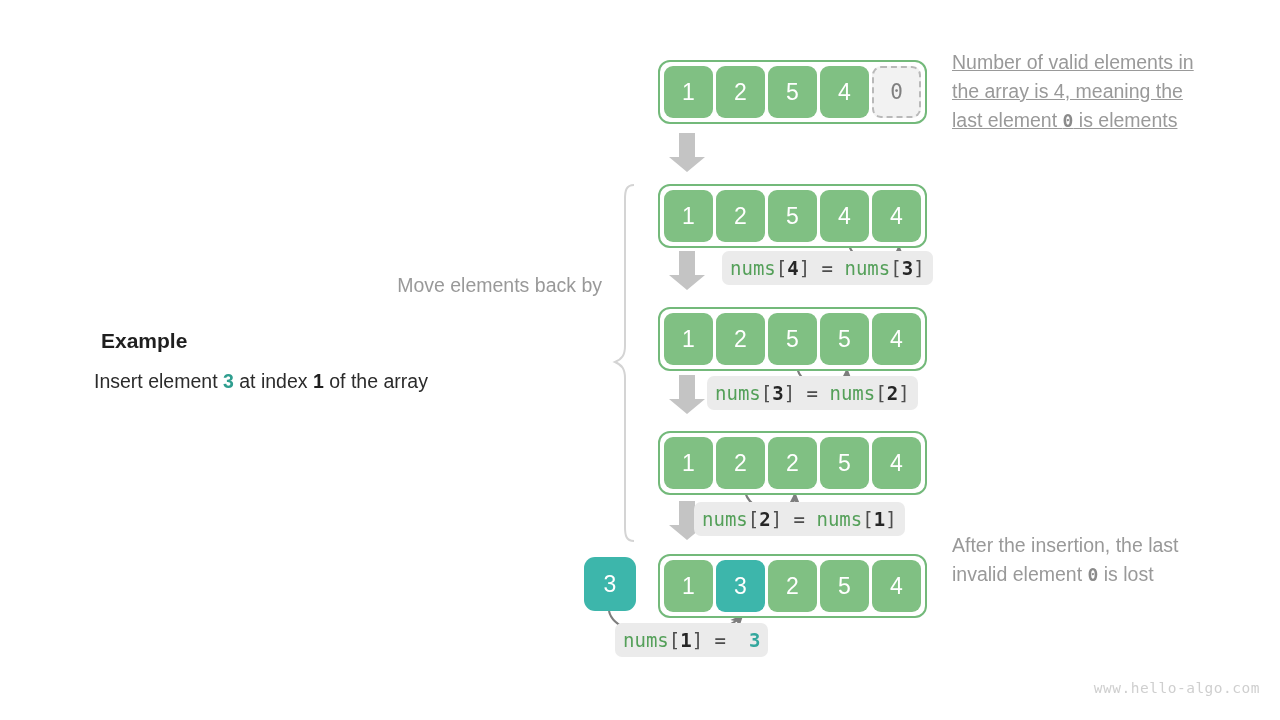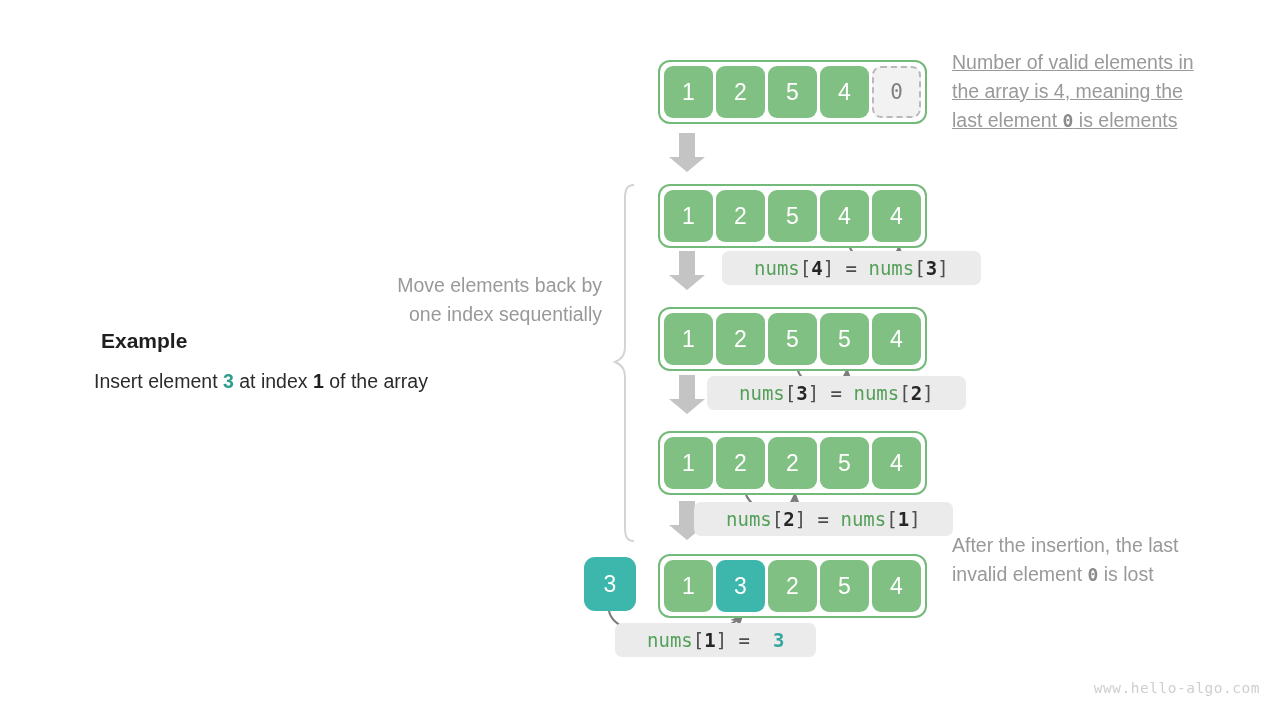--- a/index.html
+++ b/index.html
@@ -82,21 +82,21 @@
 
   
   .codechip {
     position: absolute;
     box-sizing: border-box;
     background: #ebebeb;
     border-radius: 7px;
     height: 34px;
     display: flex;
     align-items: center;
-    padding: 0 32px;
+    padding: 0 8px;
     font-family: "DejaVu Sans Mono", monospace;
     font-size: 19px;
     white-space: pre;
     letter-spacing: 0px;
   }
   .codechip .id { color: #55a05a; }
   .codechip .br { color: #4d4d4d; }
   .codechip .num { color: #262626; font-weight: bold; }
   .codechip .num-teal { color: #33a79d; font-weight: bold; }
   .codechip .eq { color: #4d4d4d; }
@@ -195,21 +195,20 @@
   </div>
 
   <div class="brace" style="left:612px; top:183px;">
     <svg width="26" height="360" viewBox="0 0 26 360">
       <path d="M22,2 C14,2 13,8 13,16 L13,163 C13,172 10,176 3,179 C10,182 13,186 13,195 L13,344 C13,352 14,358 22,358" fill="none" stroke="#d4d4d4" stroke-width="2"></path>
     </svg>
   </div>
 
   <div class="leftnote" style="left:302px; top:243px;margin-top:28px;">
     <span>Move elements back by</span><br>
-    <span>one index sequentially</span>
   </div>
 
   <div class="array" style="left:658px; top:184px;">
     <div class="cell">1</div>
     <div class="cell">2</div>
     <div class="cell">5</div>
     <div class="cell">4</div>
     <div class="cell">4</div>
   </div>
 

